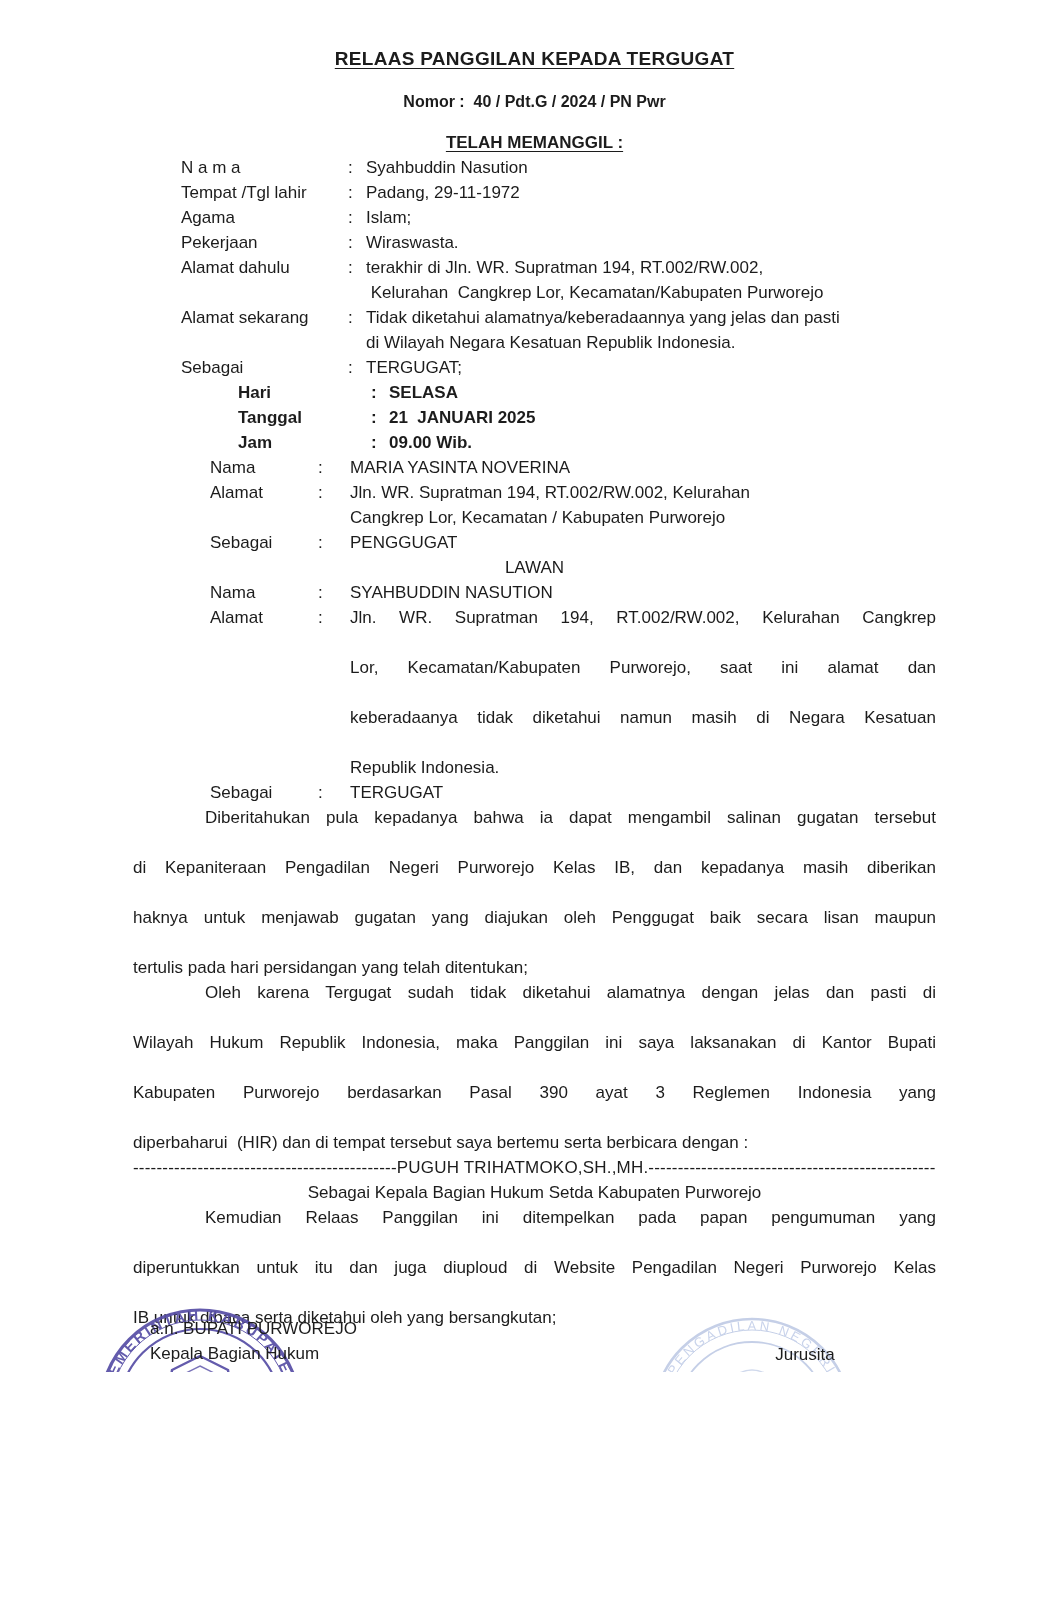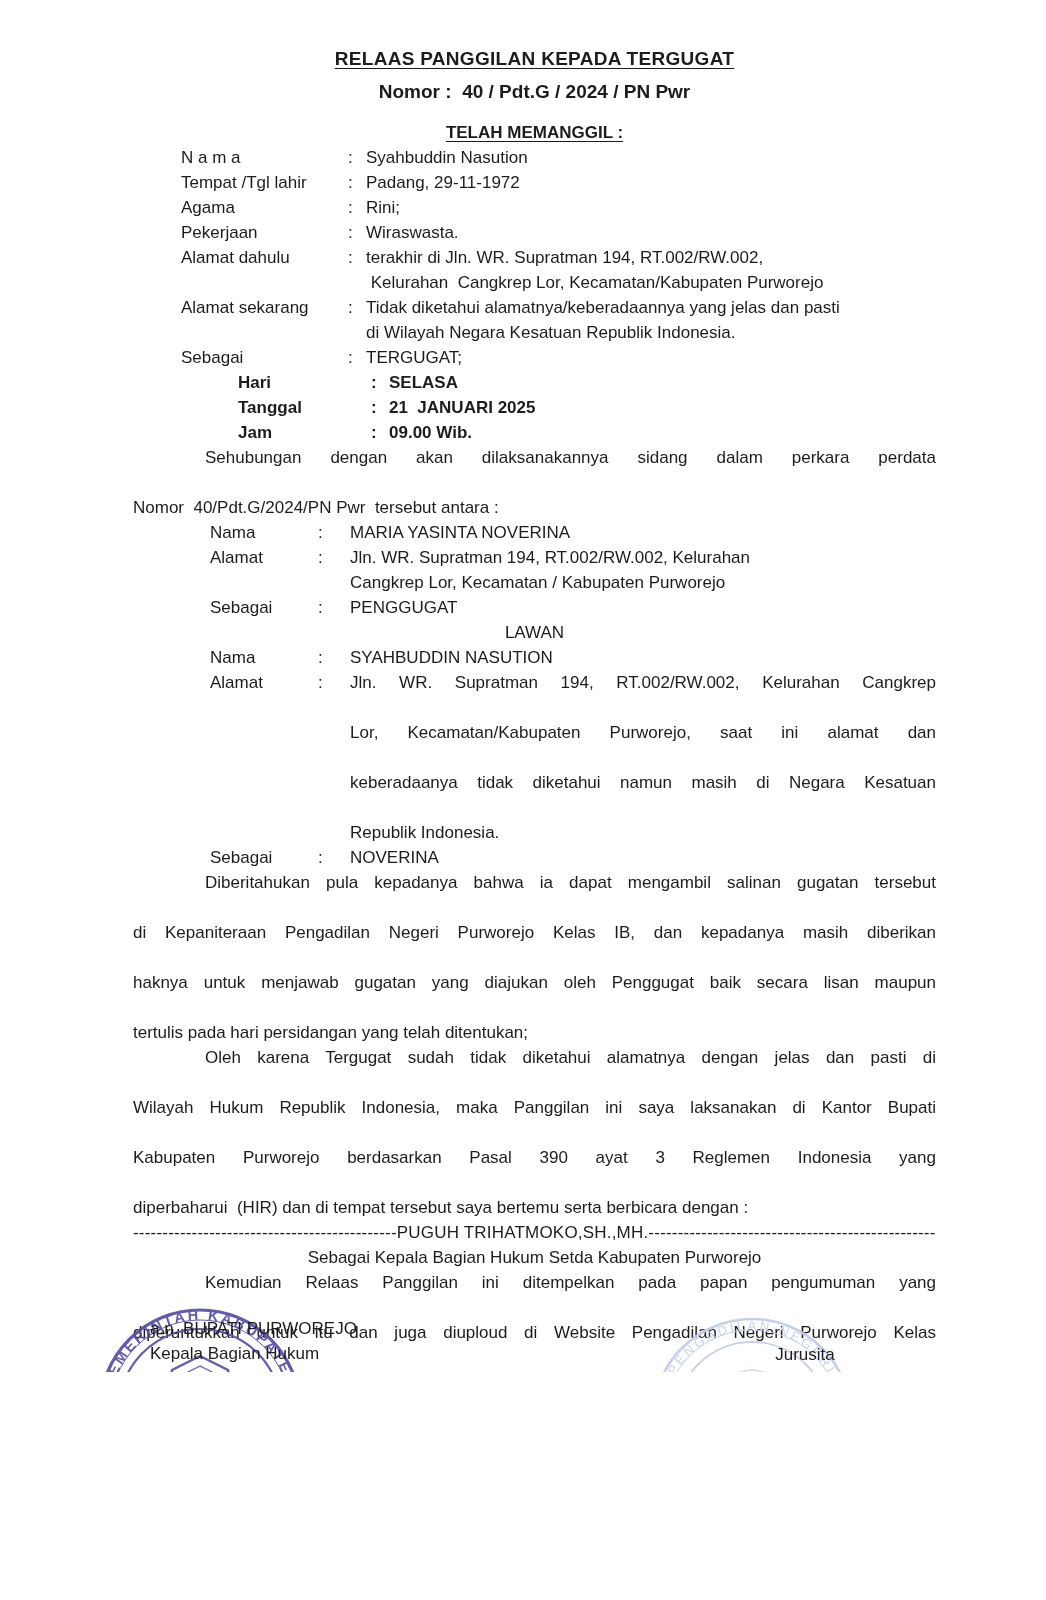--- a/index.html
+++ b/index.html
@@ -4,21 +4,21 @@
 <style>
   html,body{margin:0;padding:0;background:#ffffff;}
   .page{
     position:relative;width:1046px;height:1372px;background:#ffffff;
     font-family:"Liberation Sans", sans-serif;font-size:17px;line-height:25px;
     color:#1c1c1c;overflow:hidden;
   }
   .content{position:absolute;left:133px;top:46px;width:803px;}
   .title{text-align:center;font-weight:bold;font-size:19px;letter-spacing:.3px;}
   .title .u{text-decoration:underline;text-underline-offset:3px;}
-  .number{text-align:center;font-weight:bold;font-size:19px;white-space:pre-wrap;margin-top:8px;}
+  .number{text-align:center;font-weight:bold;font-size:16px;white-space:pre-wrap;margin-top:18px;}
   p.doc{margin:0;text-align:justify;white-space:pre-wrap;}
   .ind{text-indent:72px;}
   .jbr{display:inline-block;width:100%;height:0;}
   .center{text-align:center;}
   .b{font-weight:bold;}
   .u{text-decoration:underline;text-underline-offset:3px;}
   .mt40{margin-top:40px;}.mt8{margin-top:8px;}.mt4{margin-top:16px;}
   .frow{display:flex;align-items:flex-start;}
   .flabel{flex:0 0 167px;white-space:pre;}
   .fcolon{flex:0 0 18px;}
@@ -59,21 +59,21 @@
           <span class="fval">Syahbuddin Nasution</span>
       </div>
       <div class="frow">
         <span class="flabel">Tempat /Tgl lahir</span>
           <span class="fcolon">:</span>
           <span class="fval">Padang, 29-11-1972</span>
       </div>
       <div class="frow">
         <span class="flabel">Agama</span>
           <span class="fcolon">:</span>
-          <span class="fval">Rini;</span>
+          <span class="fval">Islam;</span>
       </div>
       <div class="frow">
         <span class="flabel">Pekerjaan</span>
           <span class="fcolon">:</span>
           <span class="fval">Wiraswasta.</span>
       </div>
       <div class="frow">
         <span class="flabel">Alamat dahulu</span>
           <span class="fcolon">:</span>
           <span class="fval">terakhir di Jln. WR. Supratman 194, RT.002/RW.002,
@@ -104,21 +104,20 @@
           <span class="fcolon">:</span>
           <span class="fval">21  JANUARI 2025</span>
       </div>
       <div class="frow">
         <span class="flabel">Jam</span>
           <span class="fcolon">:</span>
           <span class="fval">09.00 Wib.</span>
       </div>
     </div>
 
-    <p class="doc ind just">Sehubungan dengan akan dilaksanakannya sidang dalam perkara perdata<span class="jbr"></span>Nomor  40/Pdt.G/2024/PN Pwr  tersebut antara :</p>
 
     <div class="party">
       <div class="frow">
         <span class="flabel">Nama</span>
           <span class="fcolon">:</span>
           <span class="fval">MARIA YASINTA NOVERINA</span>
       </div>
       <div class="frow">
         <span class="flabel">Alamat</span>
           <span class="fcolon">:</span>
@@ -141,21 +140,21 @@
           <span class="fval">SYAHBUDDIN NASUTION</span>
       </div>
       <div class="frow">
         <span class="flabel">Alamat</span>
           <span class="fcolon">:</span>
           <span class="fval just">Jln. WR. Supratman 194, RT.002/RW.002, Kelurahan Cangkrep<span class="jbr"></span>Lor, Kecamatan/Kabupaten Purworejo, saat ini alamat dan<span class="jbr"></span>keberadaanya tidak diketahui namun masih di Negara Kesatuan<span class="jbr"></span>Republik Indonesia.</span>
       </div>
       <div class="frow">
         <span class="flabel">Sebagai</span>
           <span class="fcolon">:</span>
-          <span class="fval">NOVERINA</span>
+          <span class="fval">TERGUGAT</span>
       </div>
     </div>
 
     <p class="doc ind just mt8">Diberitahukan pula kepadanya bahwa ia dapat mengambil salinan gugatan tersebut<span class="jbr"></span>di Kepaniteraan Pengadilan Negeri Purworejo Kelas IB, dan kepadanya masih diberikan<span class="jbr"></span>haknya untuk menjawab gugatan yang diajukan oleh Penggugat baik secara lisan maupun<span class="jbr"></span>tertulis pada hari persidangan yang telah ditentukan;</p>
     <p class="doc ind just">Oleh karena Tergugat sudah tidak diketahui alamatnya dengan jelas dan pasti di<span class="jbr"></span>Wilayah Hukum Republik Indonesia, maka Panggilan ini saya laksanakan di Kantor Bupati<span class="jbr"></span>Kabupaten Purworejo berdasarkan Pasal 390 ayat 3 Reglemen Indonesia yang<span class="jbr"></span>diperbaharui  (HIR) dan di tempat tersebut saya bertemu serta berbicara dengan :</p>
 
     <div class="metline">---------------------------------------------PUGUH TRIHATMOKO,SH.,MH.------------------------------------------------------</div>
     <div class="center">Sebagai Kepala Bagian Hukum Setda Kabupaten Purworejo</div>
 
     <p class="doc ind just">Kemudian Relaas Panggilan ini ditempelkan pada papan pengumuman yang<span class="jbr"></span>diperuntukkan untuk itu dan juga diuploud di Website Pengadilan Negeri Purworejo Kelas<span class="jbr"></span>IB untuk dibaca serta diketahui oleh yang bersangkutan;</p>

